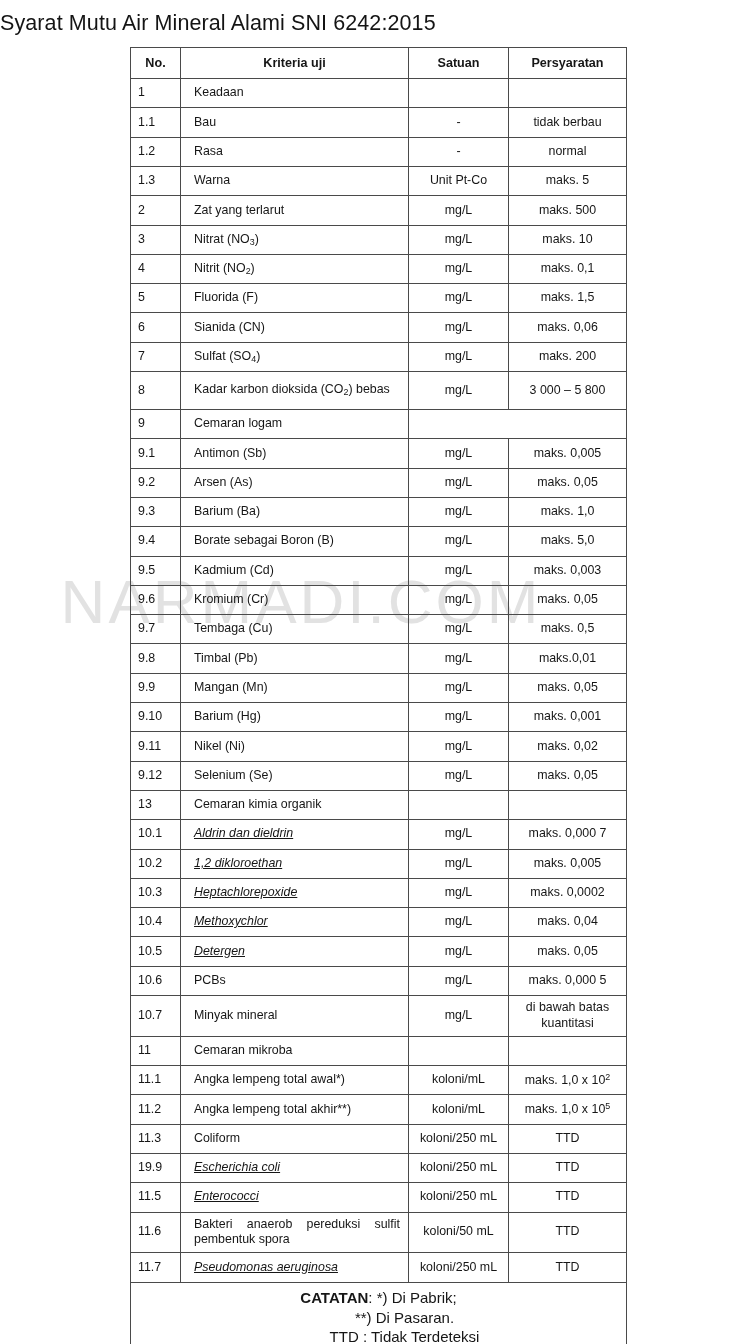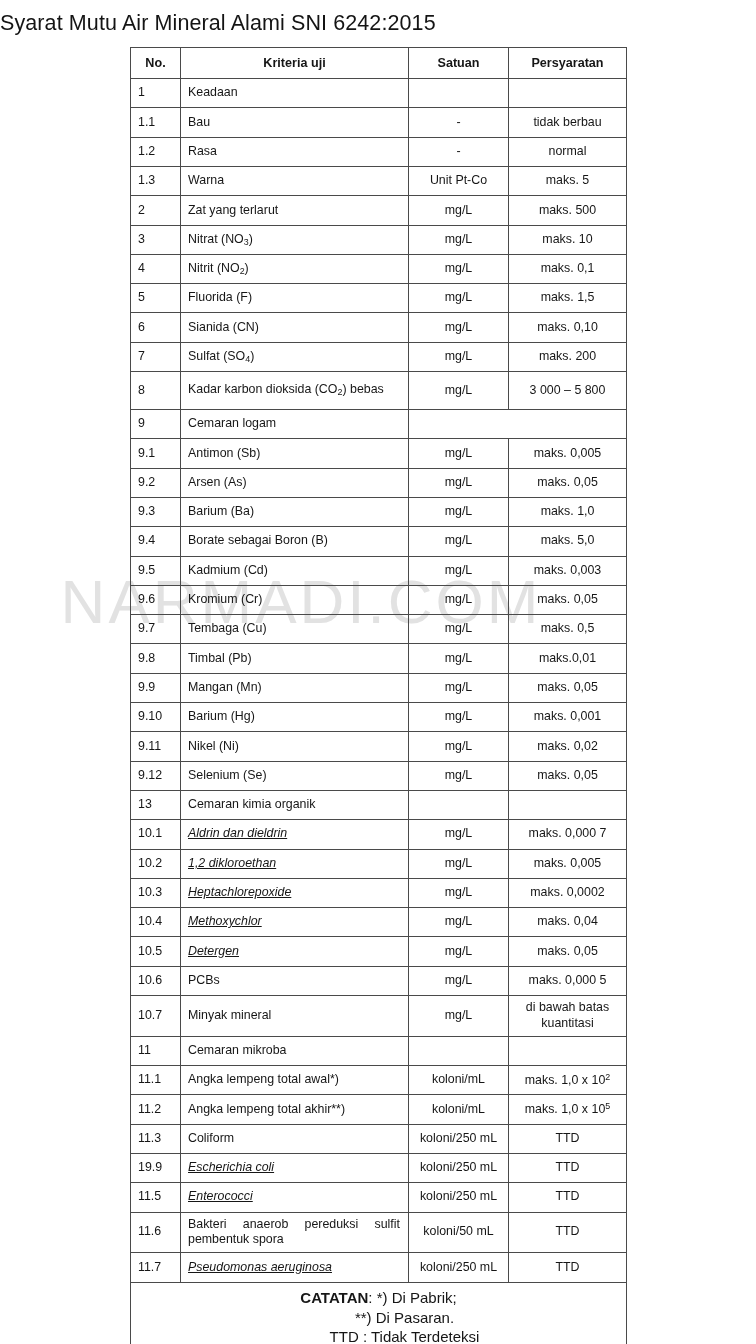--- a/index.html
+++ b/index.html
@@ -68,21 +68,21 @@
     line-height: 1.28;
     background: transparent;
   }
   thead th {
     font-weight: bold;
     text-align: center;
     font-size: 12.6px;
     padding: 7px 8px;
   }
   td.no  { text-align: left;   padding-left: 7px; }
-  td.kri { text-align: left;   padding-left: 7px; margin-top: 6px; }
+  td.kri { text-align: left;   padding-left: 13px; margin-top: 6px; }
   td.sat { text-align: center; }
   td.per { text-align: center; }
   td.kri.ital { font-style: italic; text-decoration: underline; }
   td.kri.justify {
     text-align: justify;
     text-align-last: left;
     padding-right: 8px;
   }
   tr.tall td { height: 38px; }
   tr.norm td { height: 29.3px; }
@@ -169,21 +169,21 @@
           <tr class="norm">
             <td class="no">5</td>
             <td class="kri">Fluorida (F)</td>
             <td class="sat">mg/L</td>
             <td class="per">maks. 1,5</td>
           </tr>
           <tr class="norm">
             <td class="no">6</td>
             <td class="kri">Sianida (CN)</td>
             <td class="sat">mg/L</td>
-            <td class="per">maks. 0,10</td>
+            <td class="per">maks. 0,06</td>
           </tr>
           <tr class="norm">
             <td class="no">7</td>
             <td class="kri">Sulfat (SO<sub>4</sub>)</td>
             <td class="sat">mg/L</td>
             <td class="per">maks. 200</td>
           </tr>
           <tr class="tall">
             <td class="no">8</td>
             <td class="kri">Kadar karbon dioksida (CO<sub>2</sub>) bebas</td>

